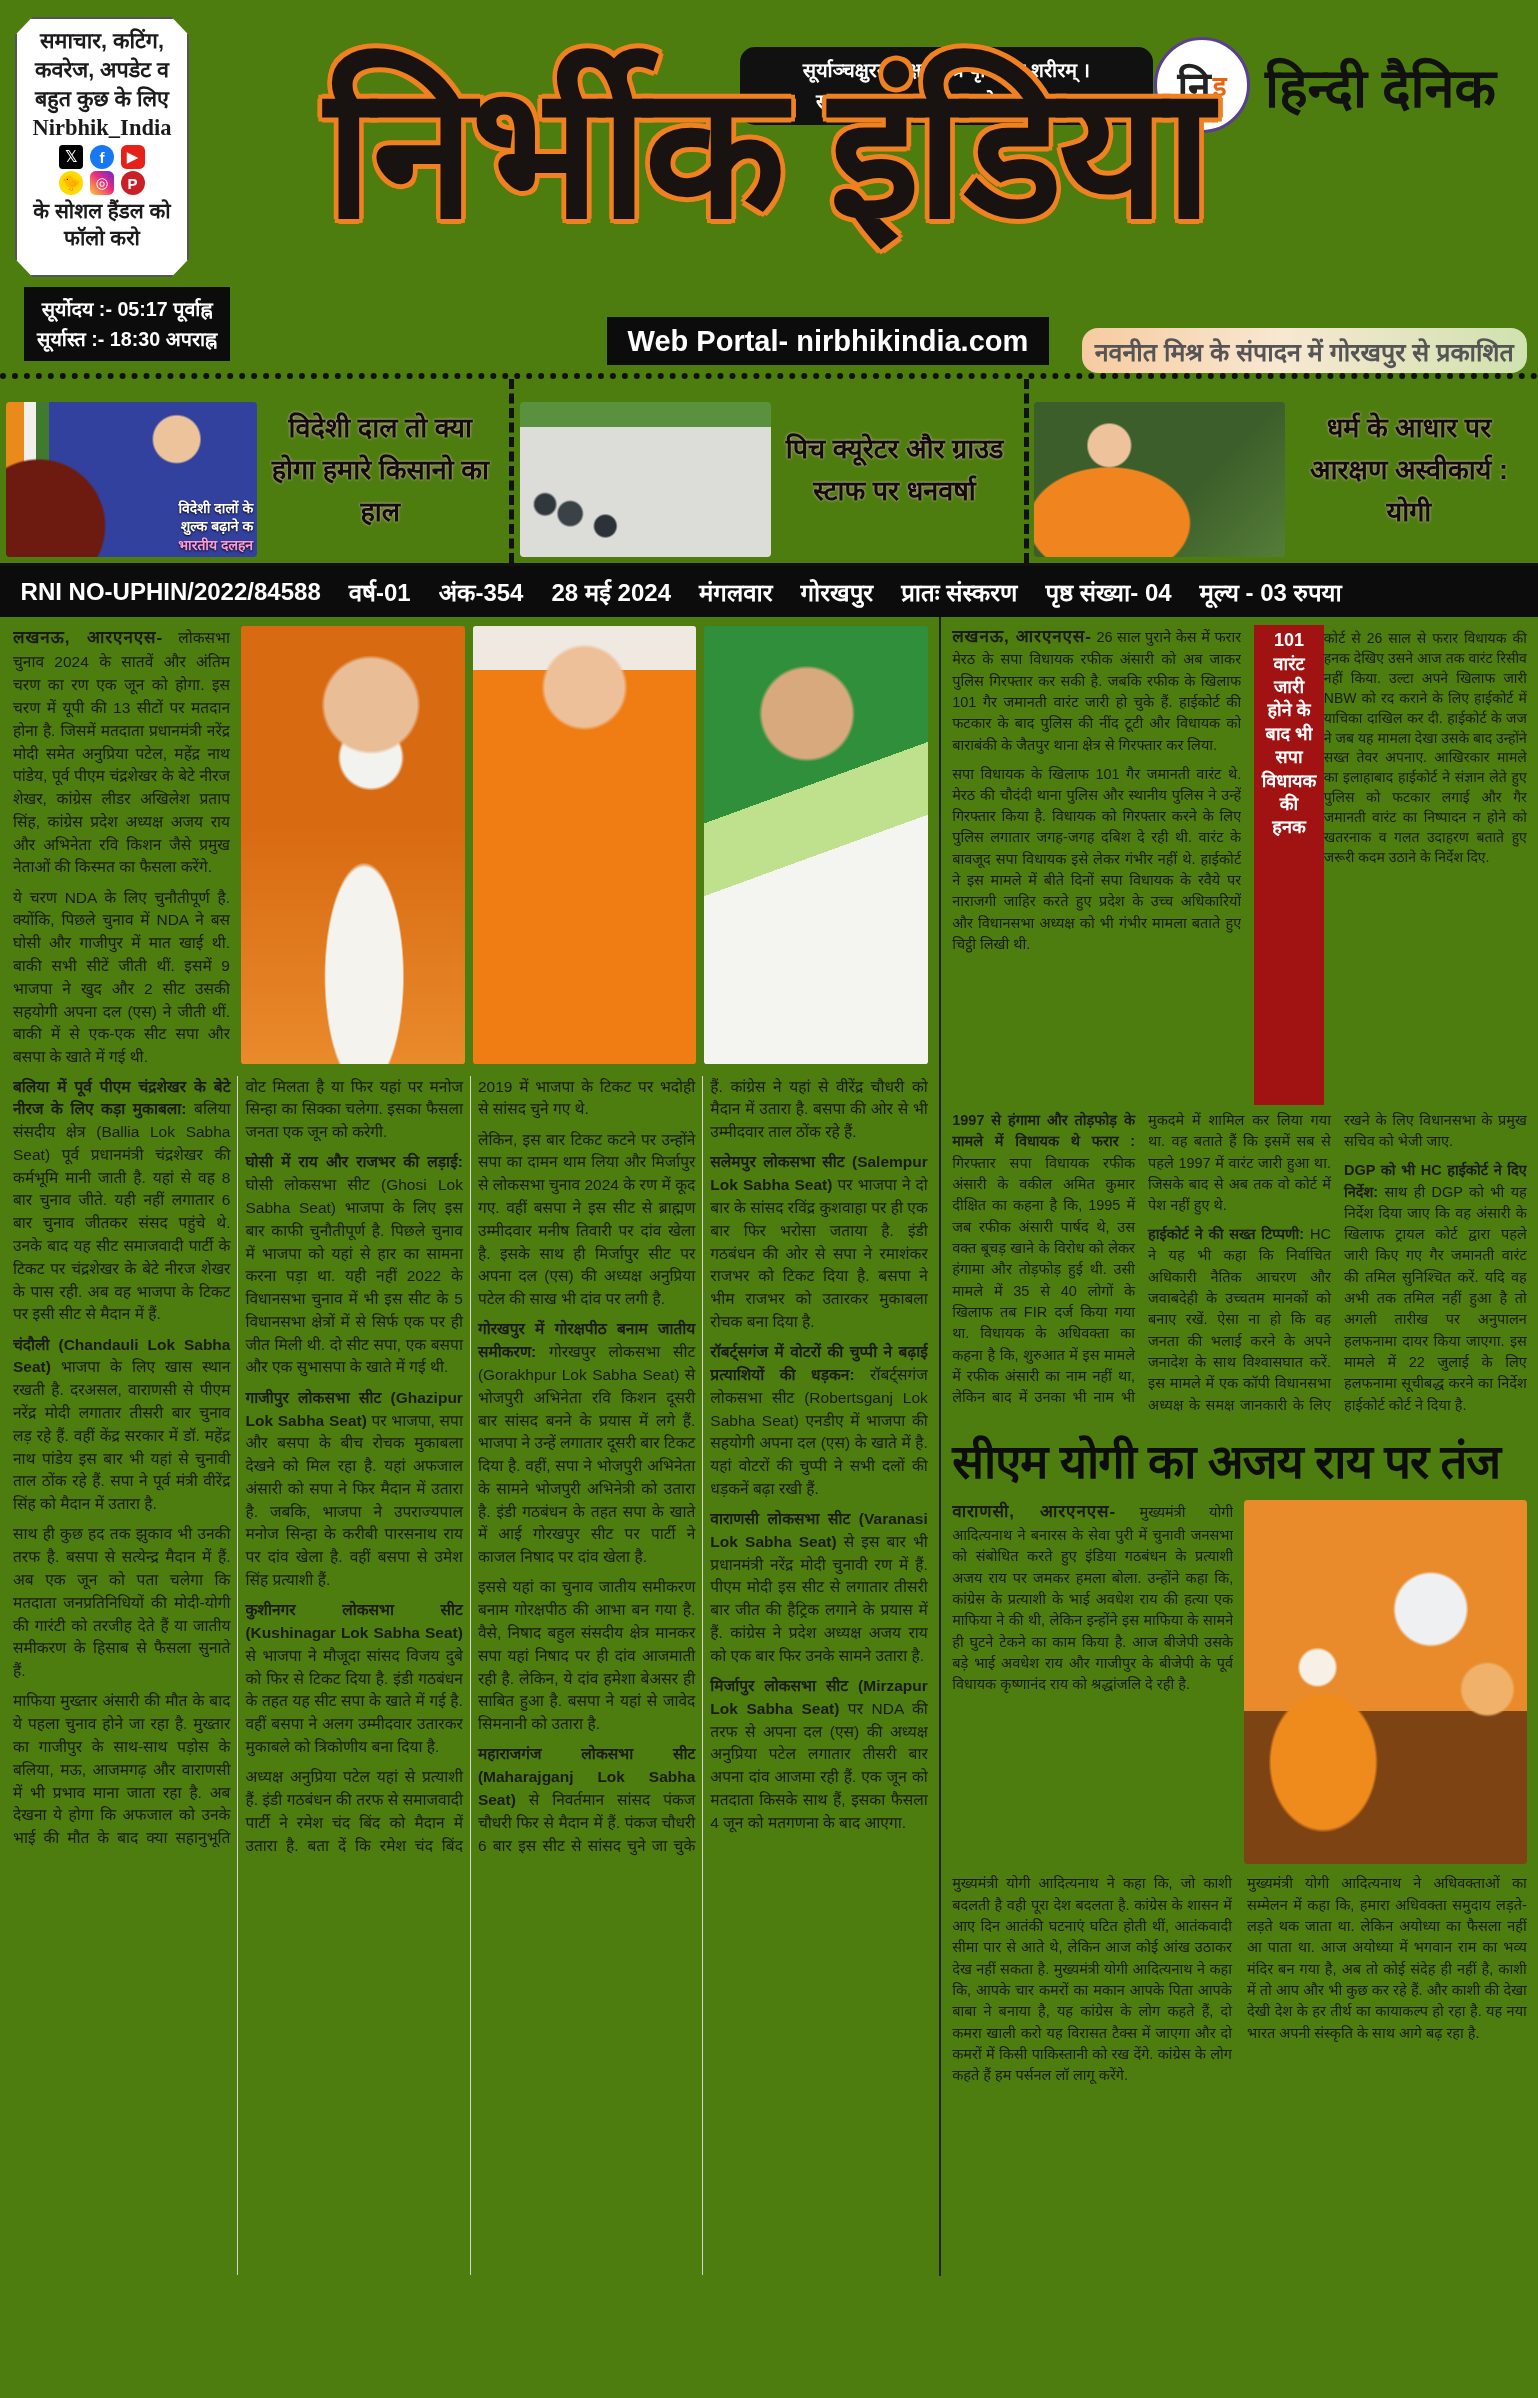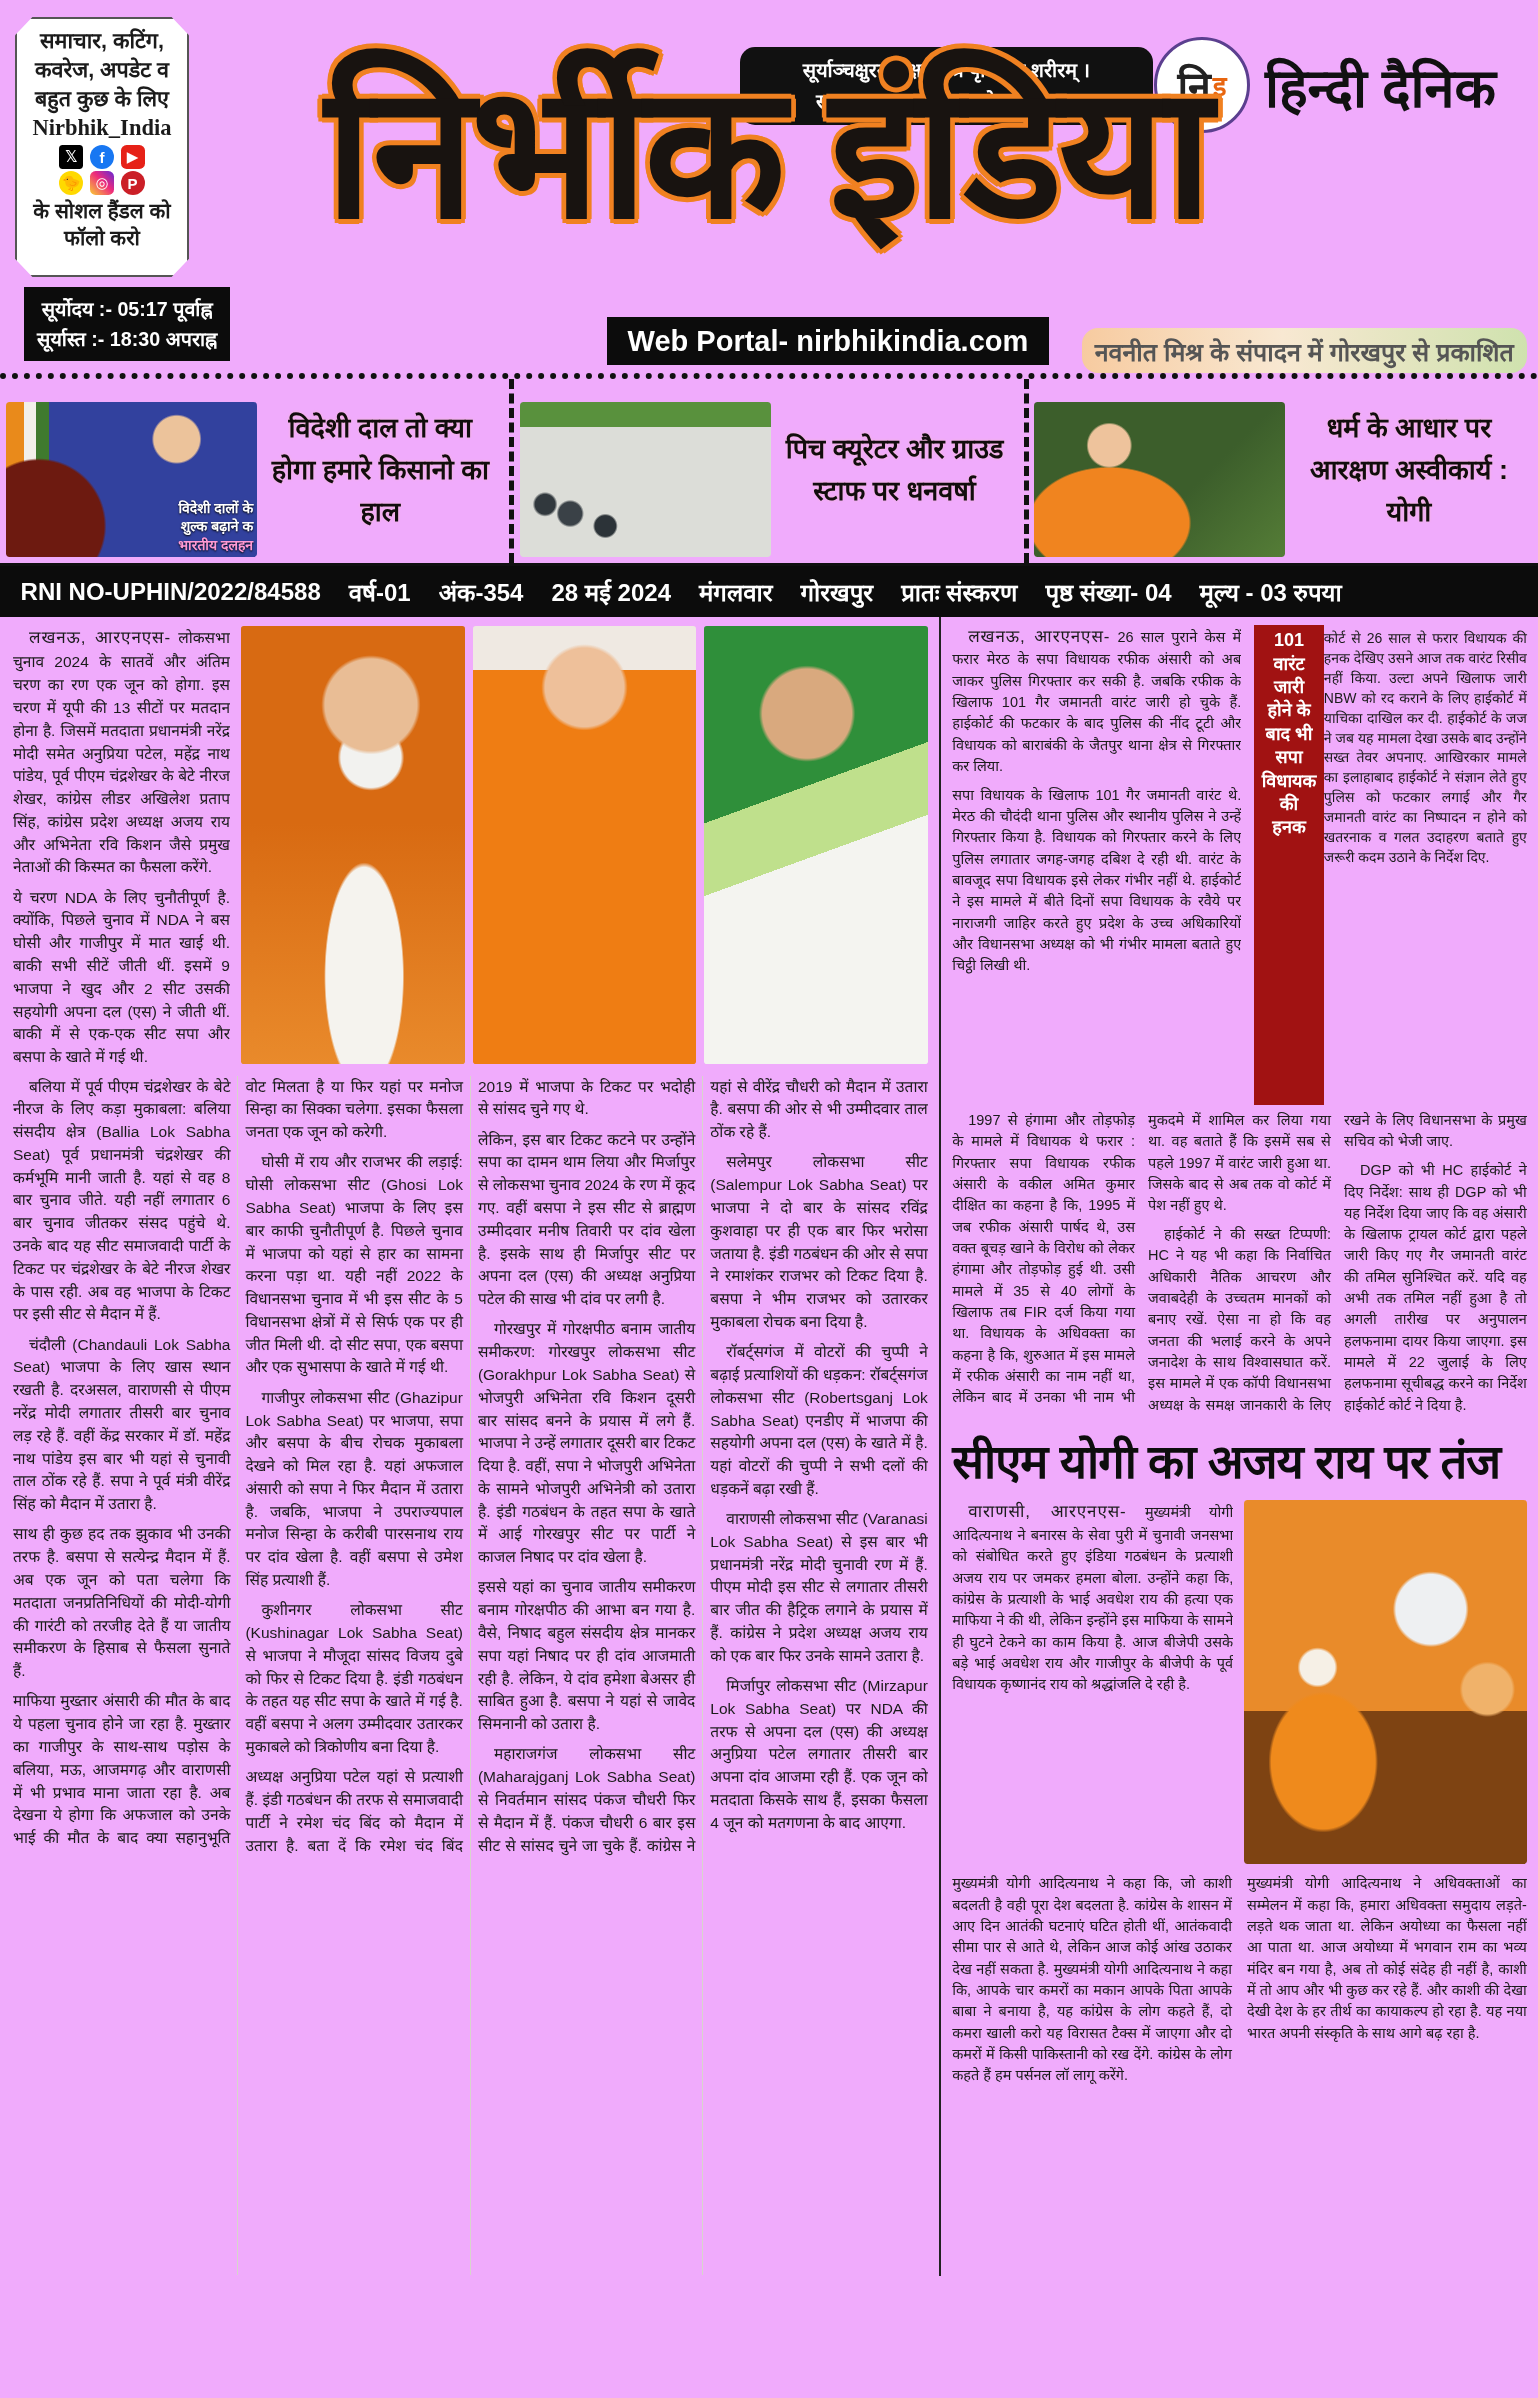--- a/index.html
+++ b/index.html
@@ -1,16 +1,16 @@
 <!DOCTYPE html>
 <html lang="hi" style="font-size:15px"><head>
 <meta charset="utf-8">
 <style>
   html,body{margin:0;padding:0;background:#d9d9d9;}
-  .page{position:relative;width:1538px;height:2399px;margin:0 auto;background:#f0abfc;
+  .page{position:relative;width:1538px;height:2399px;margin:0 auto;background:#4d7c0f;
         font-family:"Liberation Sans","DejaVu Sans",sans-serif;color:#1b1b1b;overflow:hidden;}
   
   .mast{position:relative;height:373px;}
   .social-box{position:absolute;left:15px;top:17px;width:174px;height:260px;border:2.8px solid #555;
       border-radius:9.4px;background:#fff;text-align:center;padding:7.5px 3.7px;box-sizing:border-box;
       clip-path:polygon(10% 0,90% 0,100% 7%,100% 93%,90% 100%,10% 100%,0 93%,0 7%);}
   .sb-line{font-weight:800;font-size:21.5px;line-height:1.35;}
   .sb-handle{font-family:"Liberation Serif","DejaVu Serif",serif;font-weight:700;font-size:22.5px;margin:1.9px 0 3.7px;}
   .icon-row{display:flex;justify-content:center;gap:6.6px;margin:1.9px 0;}
   .icn{width:24px;height:24px;border-radius:5.6px;display:inline-flex;align-items:center;justify-content:center;
@@ -92,21 +92,21 @@
   .headrow{display:flex;align-items:stretch;}
   .main-head{width:939px;box-sizing:border-box;background:#0d0d0d;color:#fff;font-weight:900;
       font-size:52px;padding:9.4px 15px 13px;letter-spacing:-0.9px;}
   .hc-head{flex:1;color:#0d0d0d;font-weight:900;font-size:37px;line-height:1.3;text-align:center;
       padding:5.6px 9.4px 1.9px;}
   
   .content{display:flex;align-items:stretch;}
   .left{width:939px;box-sizing:border-box;padding:9.4px 11.2px 0 13px;}
   .right{flex:1;box-sizing:border-box;border-left:2.8px solid #222;padding:7.5px 11.2px 0 11.2px;}
   .col-text p.para{margin:0 0 7.5px;text-align:justify;font-size:15.5px;line-height:1.47;}
-  .col-text p.para b{font-weight:400;margin-left:16px;}
+  .col-text p.para b{font-weight:700;}
   b.dateline{font-weight:900;font-size:17px;letter-spacing:0.9px;}
   .rowA{display:flex;gap:11.2px;height:438px;overflow:hidden;}
   .colA{width:217px;flex:none;overflow:hidden;}
   .photos{flex:1;display:flex;gap:7.5px;}
   .photos .ph{flex:1;border-radius:2.8px;}
   .cols4{margin-top:11.2px;height:1199px;column-count:4;column-gap:15px;column-rule:0.9px solid #d8d4cc;overflow:hidden;}
   
   .hc-row{display:flex;gap:13px;}
   .hc-col{width:289px;flex:none;overflow:hidden;height:480px;}
   .hc-photo-wrap{flex:1;display:flex;flex-direction:row;}

